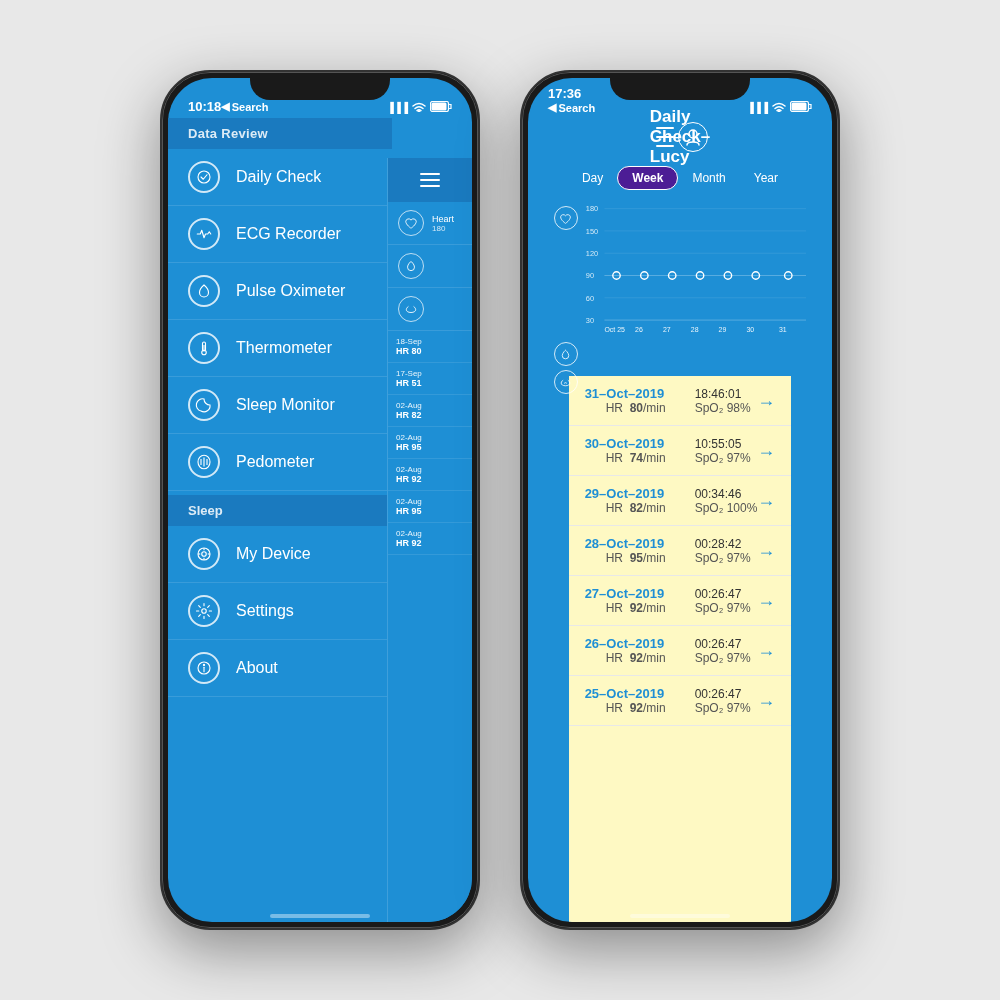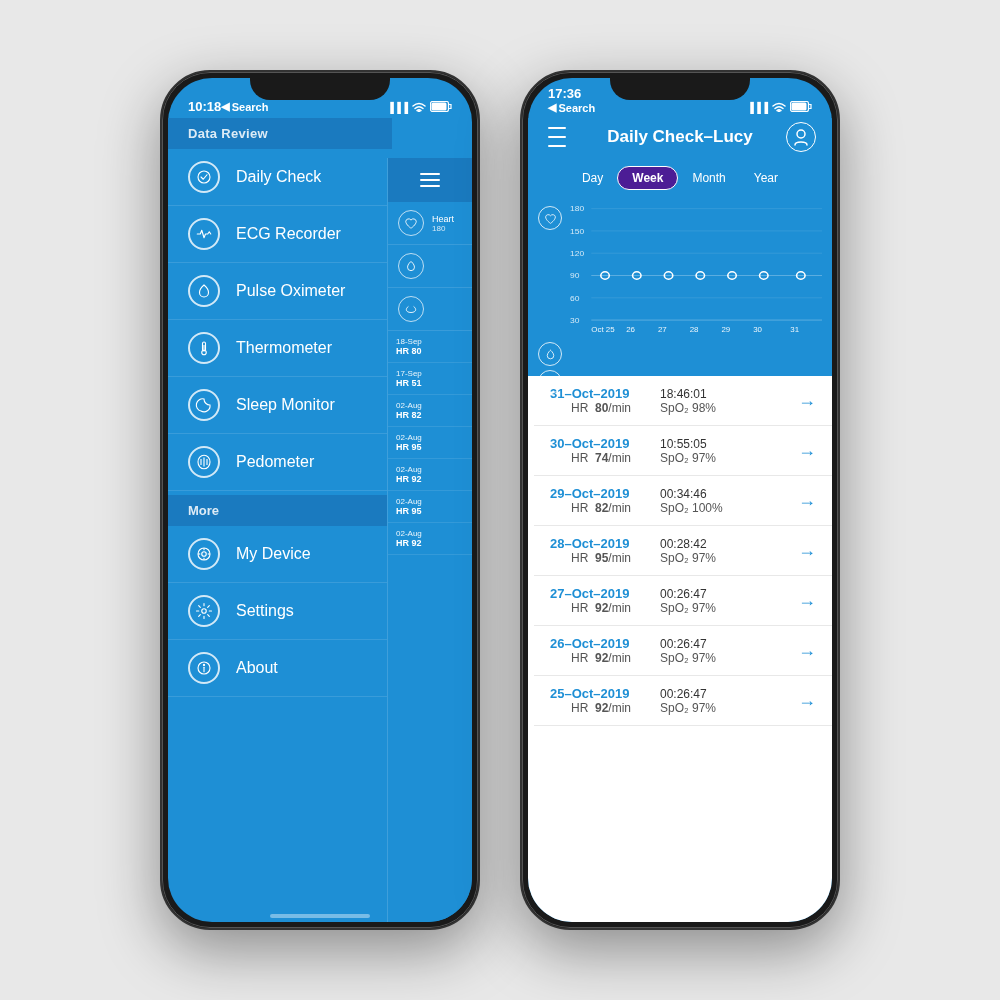--- a/index.html
+++ b/index.html
@@ -220,20 +220,21 @@
 
     
     .phone2 .screen {
       background: #1e8fd5;
     }
 
     .phone2-content {
       height: calc(100% - 40px);
       display: flex;
       flex-direction: column;
+      align-items: center;
     }
 
     
     .app-header {
       background: #1e8fd5;
       padding: 4px 16px 8px;
       display: flex;
       align-items: center;
       justify-content: space-between;
       position: relative;
@@ -333,22 +334,21 @@
 
     .chart-svg-container svg {
       width: 100%;
       height: 100%;
     }
 
     
     .records-list {
       flex: 1;
       overflow-y: auto;
-      background: #ffffff;
-      padding-left: 6px;
+      background: #fef9c3;
     }
 
     .record-item {
       display: flex;
       align-items: center;
       padding: 10px 16px;
       border-bottom: 1px solid #e8e8e8;
       cursor: pointer;
     }
 
@@ -495,21 +495,21 @@
           <div class="menu-item">
             <div class="menu-icon">
               <svg viewBox="0 0 24 24">
                   <ellipse cx="12" cy="12" rx="8" ry="9"></ellipse>
                   <path d="M8 8 L8 16 M12 6 L12 18 M16 8 L16 16"></path>
                 </svg>
             </div>
             <span>Pedometer</span>
           </div>
 
-          <div class="more-header">More</div>
+          <div class="more-header">Sleep</div>
 
           <div class="menu-item">
             <div class="menu-icon">
               <svg viewBox="0 0 24 24">
                   <circle cx="12" cy="12" r="8"></circle>
                   <circle cx="12" cy="12" r="3"></circle>
                   <line x1="12" y1="4" x2="12" y2="7"></line>
                   <line x1="12" y1="17" x2="12" y2="20"></line>
                   <line x1="4" y1="12" x2="7" y2="12"></line>
                   <line x1="17" y1="12" x2="20" y2="12"></line>

